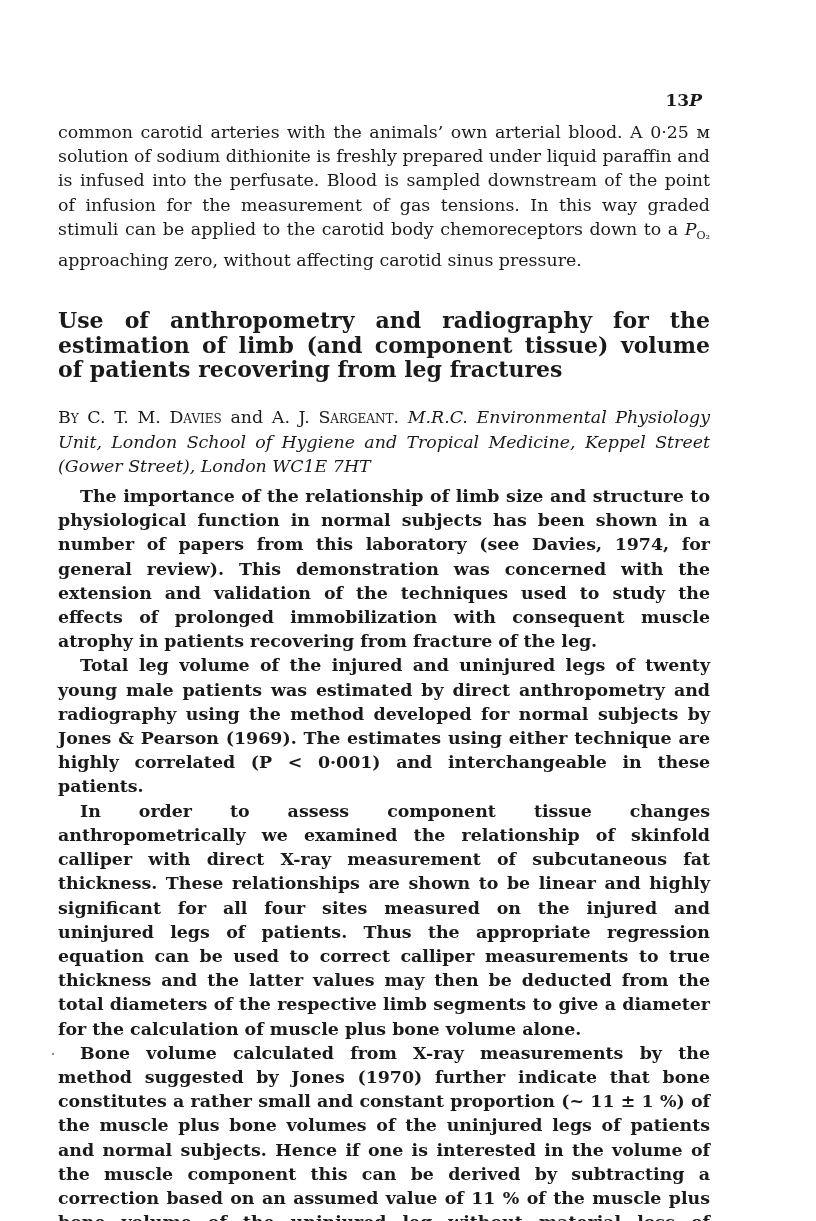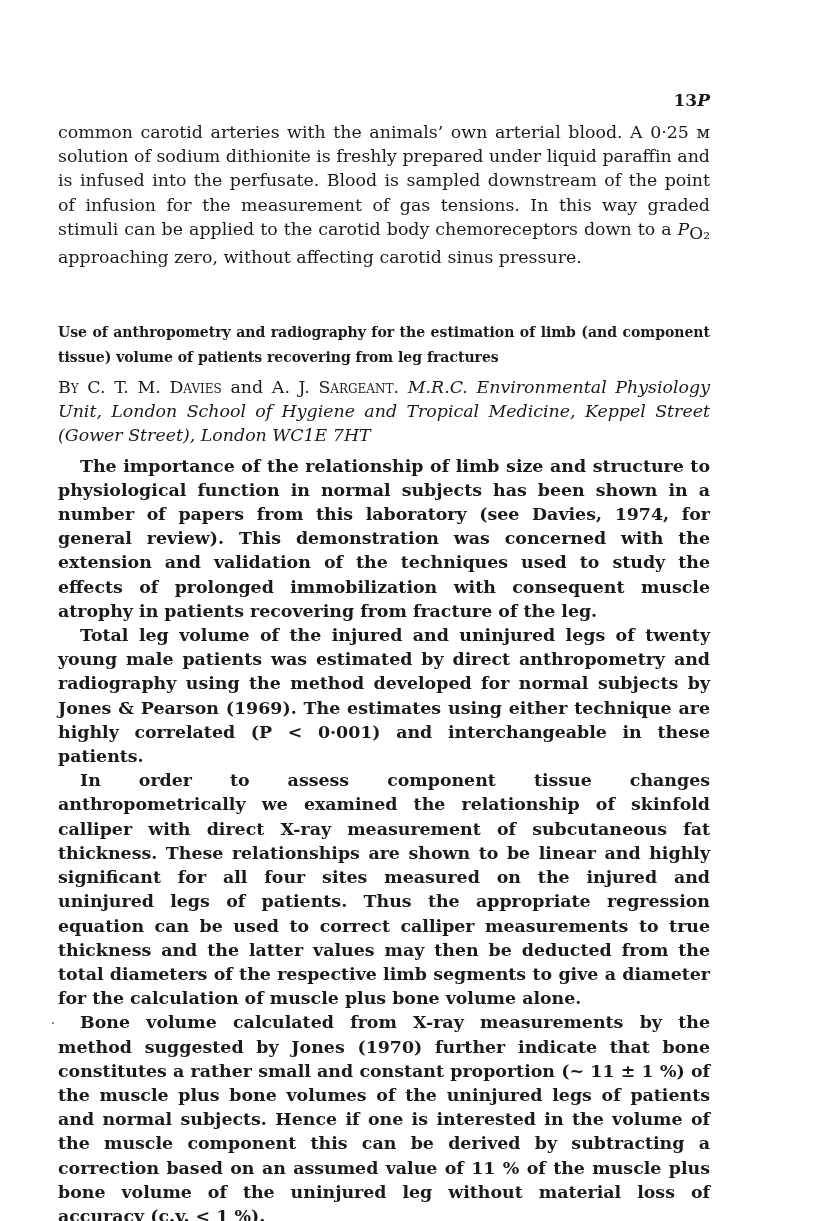--- a/index.html
+++ b/index.html
@@ -2,30 +2,30 @@
 <html><head>
 <meta charset="utf-8">
 <style>
   html, body { margin: 0; padding: 0; background: #ffffff; }
   body { width: 816px; height: 1221px; position: relative; overflow: hidden;
          font-family: "DejaVu Serif", "Liberation Serif", serif; color: #1a1a1a; }
   .page { position: absolute; left: 58px; top: 90px; width: 652px; }
   .running-head { position: relative; height: 26px; font-size: 17px; }
   .rh-title { position: absolute; left: 88px; top: 0; font-style: italic; font-weight: bold; letter-spacing: 0.6px; }
   .rh-year { font-style: normal; }
-  .rh-page { position: absolute; right: 0; top: 0; font-weight: bold; }
+  .rh-page { position: absolute; right: 8px; top: 0; font-weight: bold; }
   .rh-page i { font-style: italic; }
   p { margin: 0; font-size: 17.4px; line-height: 24.2px; text-align: justify; }
   .indent { text-indent: 22px; font-weight: bold; }
   .cont { margin-top: 4px; }
-  .title { margin-top: 51px; font-weight: bold; font-size: 14px; line-height: 24.4px; text-align: justify; }
-  .byline { margin-top: 6px; margin-bottom: 6px; }
+  .title { margin-top: 36px; font-weight: bold; font-size: 22px; line-height: 24.4px; text-align: justify; }
+  .byline { margin-top: 24px; margin-bottom: 6px; }
   .sc { font-variant: small-caps; }
   .aff { font-style: italic; }
-  .sub { font-size: 17px; vertical-align: -4px; font-style: normal; }
+  .sub { font-size: 11px; vertical-align: -4px; font-style: normal; }
   .it { font-style: italic; }
   .mark { position: absolute; left: -6px; width: 2px; height: 2px; background: #888; }
 </style>
 </head>
 <body>
 
 <div class="page">
 
   <div class="running-head">
     <span class="rh-page"><span>13</span><i>P</i></span>

